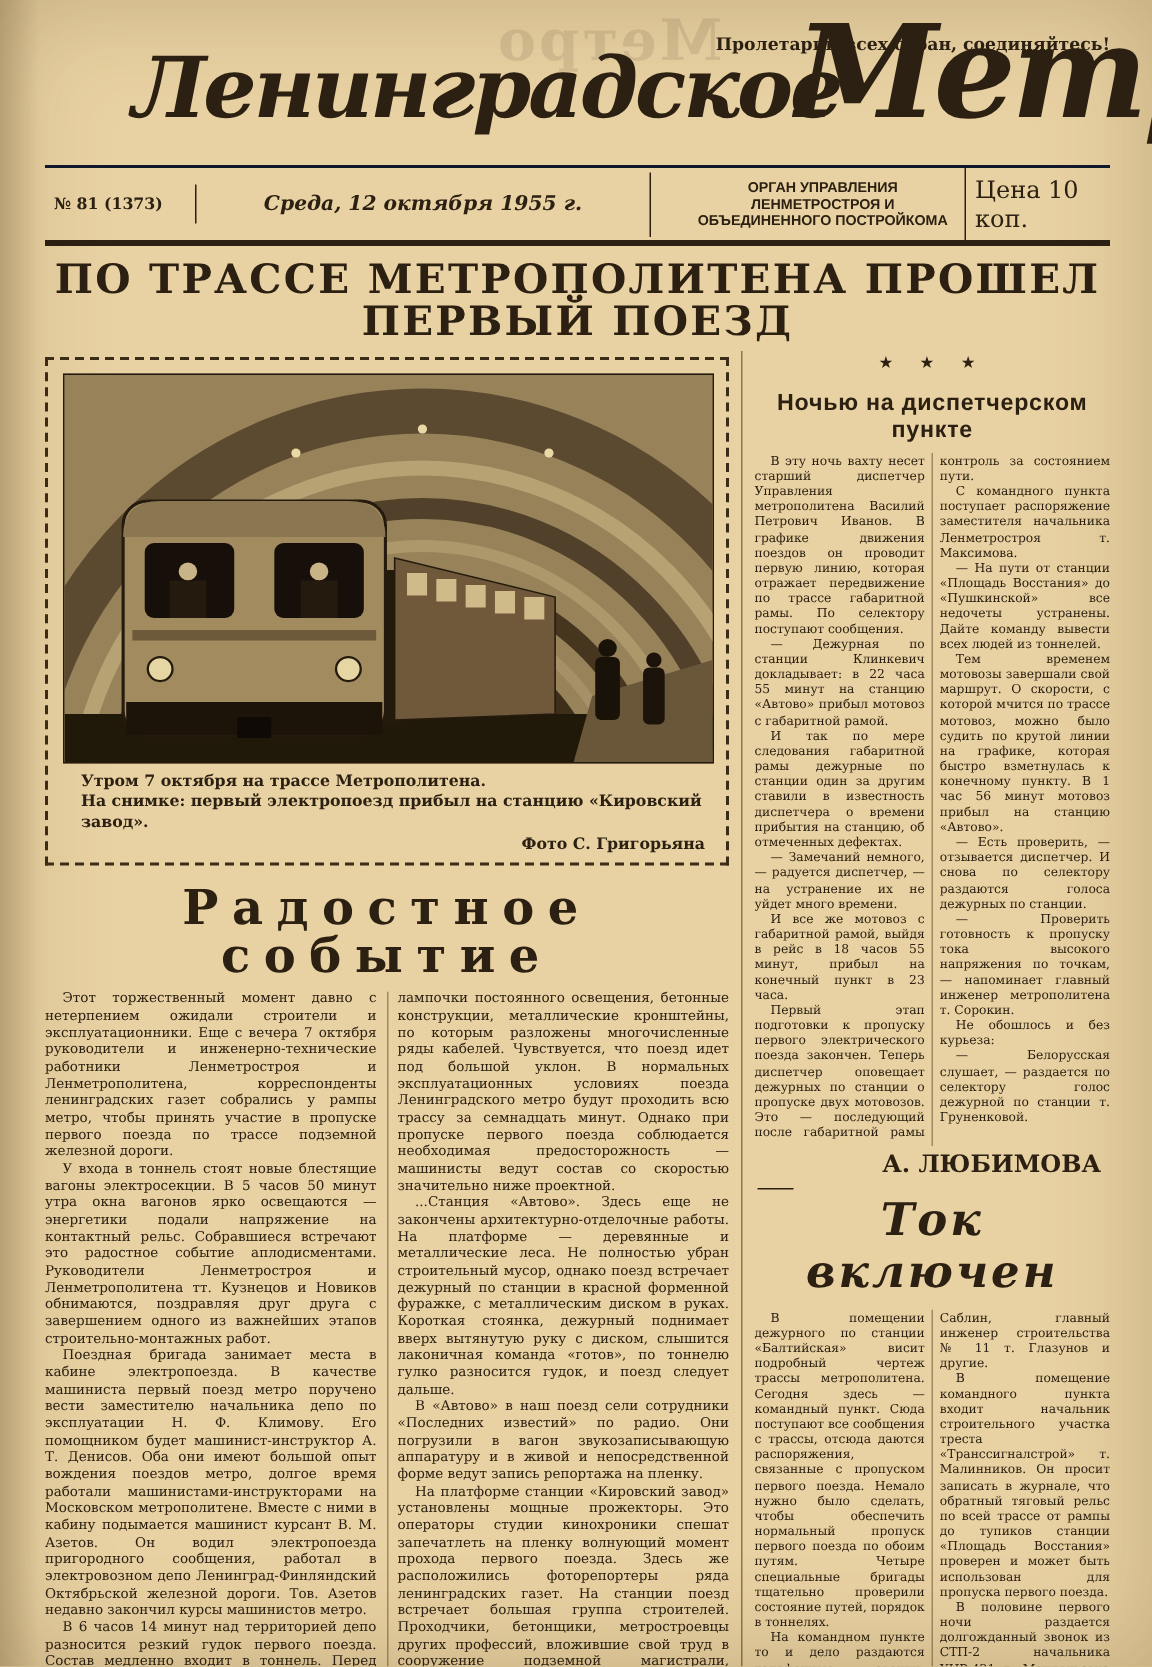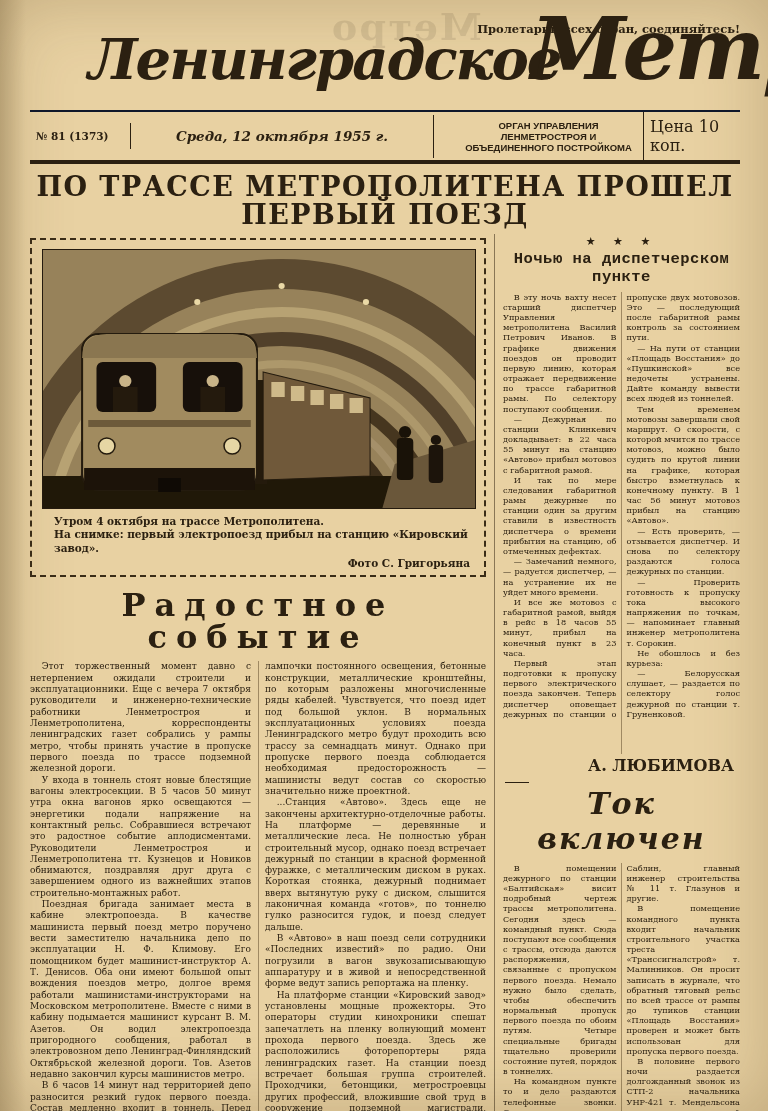--- a/index.html
+++ b/index.html
@@ -39,21 +39,21 @@
   .caption{margin-top:6px;font-weight:bold;font-size:10.5px;line-height:1.3;padding-left:12px;}
   .credit{text-align:right;font-weight:bold;padding-right:4px;margin-top:1px;}
   
   .art1-title{margin:12px 0 8px;text-align:center;font-size:32px;font-weight:600;
               letter-spacing:9px;line-height:1;}
   .cols{column-gap:14px;column-rule:1px solid rgba(98,78,46,.55);text-align:justify;overflow:hidden;}
   .art1-body{column-count:2;font-size:9px;line-height:1.26;height:468px;}
   .para{margin:0;text-indent:1.3em;}
   
   .stars{text-align:center;font-size:11px;letter-spacing:7px;margin-top:1px;color:#2b2011;}
-  .art2-title{margin:2px 0 6px;text-align:center;font-family:Liberation Mono, monospace;
+  .art2-title{margin:12px 0 6px;text-align:center;font-family:Liberation Sans, sans-serif;
               font-weight:bold;font-size:15.5px;letter-spacing:.5px;}
   .art2-body{column-count:2;column-gap:10px;font-size:8.2px;line-height:1.24;height:462px;}
   .byline2{text-align:right;font-weight:bold;font-size:16px;padding-right:6px;margin-top:2px;}
   .sep{width:24px;border-top:1px solid #2b2011;margin:7px 0 3px 2px;}
   .art3-title{margin:0 0 7px;text-align:center;font-weight:bold;font-style:italic;font-size:30px;
               letter-spacing:2px;}
   .art3-body{column-count:2;column-gap:10px;font-size:8.2px;line-height:1.24;height:318px;}
 </style>
 </head>
 <body>
@@ -119,21 +119,21 @@
             <circle cx="184" cy="196" r="8" fill="#e6d6a4" stroke="#241b0e" stroke-width="1.5"></circle>
             <rect x="40" y="218" width="166" height="22" fill="#1c1309"></rect>
             <rect x="112" y="228" width="22" height="14" fill="#0f0a05"></rect>
             <circle cx="352" cy="182" r="6" fill="#191208"></circle>
             <rect x="344" y="188" width="16" height="42" rx="4" fill="#191208"></rect>
             <circle cx="382" cy="190" r="5" fill="#1c140b"></circle>
             <rect x="375" y="195" width="14" height="38" rx="4" fill="#1c140b"></rect>
           </svg>
         </div>
         <figcaption class="caption">
-          <div>Утром 4 октября на трассе Метрополитена.</div>
+          <div>Утром 7 октября на трассе Метрополитена.</div>
           <div>На снимке: первый электропоезд прибыл на станцию «Кировский завод».</div>
           <div class="credit">Фото С. Григорьяна</div>
         </figcaption>
       </figure>
 
       <h2 class="art1-title">Радостное событие</h2>
       <div class="cols art1-body">
           <p class="para">Этот торжественный момент давно с нетерпением ожидали строители и эксплуатационники. Еще с вечера 7 октября руководители и инженерно-технические работники Ленметростроя и Ленметрополитена, корреспонденты ленинградских газет собрались у рампы метро, чтобы принять участие в пропуске первого поезда по трассе подземной железной дороги.</p>
           <p class="para">У входа в тоннель стоят новые блестящие вагоны электросекции. В 5 часов 50 минут утра окна вагонов ярко освещаются — энергетики подали напряжение на контактный рельс. Собравшиеся встречают это радостное событие аплодисментами. Руководители Ленметростроя и Ленметрополитена тт. Кузнецов и Новиков обнимаются, поздравляя друг друга с завершением одного из важнейших этапов строительно-монтажных работ.</p>
           <p class="para">Поездная бригада занимает места в кабине электропоезда. В качестве машиниста первый поезд метро поручено вести заместителю начальника депо по эксплуатации Н. Ф. Климову. Его помощником будет машинист-инструктор А. Т. Денисов. Оба они имеют большой опыт вождения поездов метро, долгое время работали машинистами-инструкторами на Московском метрополитене. Вместе с ними в кабину подымается машинист курсант В. М. Азетов. Он водил электропоезда пригородного сообщения, работал в электровозном депо Ленинград-Финляндский Октябрьской железной дороги. Тов. Азетов недавно закончил курсы машинистов метро.</p>
@@ -148,20 +148,21 @@
     <div class="right-col">
       <div class="stars">★ ★ ★</div>
       <h3 class="art2-title">Ночью на диспетчерском пункте</h3>
       <div class="cols art2-body">
           <p class="para">В эту ночь вахту несет старший диспетчер Управления метрополитена Василий Петрович Иванов. В графике движения поездов он проводит первую линию, которая отражает передвижение по трассе габаритной рамы. По селектору поступают сообщения.</p>
           <p class="para">— Дежурная по станции Клинкевич докладывает: в 22 часа 55 минут на станцию «Автово» прибыл мотовоз с габаритной рамой.</p>
           <p class="para">И так по мере следования габаритной рамы дежурные по станции один за другим ставили в известность диспетчера о времени прибытия на станцию, об отмеченных дефектах.</p>
           <p class="para">— Замечаний немного, — радуется диспетчер, — на устранение их не уйдет много времени.</p>
           <p class="para">И все же мотовоз с габаритной рамой, выйдя в рейс в 18 часов 55 минут, прибыл на конечный пункт в 23 часа.</p>
           <p class="para">Первый этап подготовки к пропуску первого электрического поезда закончен. Теперь диспетчер оповещает дежурных по станции о пропуске двух мотовозов. Это — последующий после габаритной рамы контроль за состоянием пути.</p>
+          <p class="para">С командного пункта поступает распоряжение заместителя начальника Ленметростроя т. Максимова.</p>
           <p class="para">— На пути от станции «Площадь Восстания» до «Пушкинской» все недочеты устранены. Дайте команду вывести всех людей из тоннелей.</p>
           <p class="para">Тем временем мотовозы завершали свой маршрут. О скорости, с которой мчится по трассе мотовоз, можно было судить по крутой линии на графике, которая быстро взметнулась к конечному пункту. В 1 час 56 минут мотовоз прибыл на станцию «Автово».</p>
           <p class="para">— Есть проверить, — отзывается диспетчер. И снова по селектору раздаются голоса дежурных по станции.</p>
           <p class="para">— Проверить готовность к пропуску тока высокого напряжения по точкам, — напоминает главный инженер метрополитена т. Сорокин.</p>
           <p class="para">Не обошлось и без курьеза:</p>
           <p class="para">— Белорусская слушает, — раздается по селектору голос дежурной по станции т. Груненковой.</p>
         </div>
       <div class="byline2">А. ЛЮБИМОВА</div>
       <div class="sep"></div>
       <h3 class="art3-title">Ток включен</h3>

